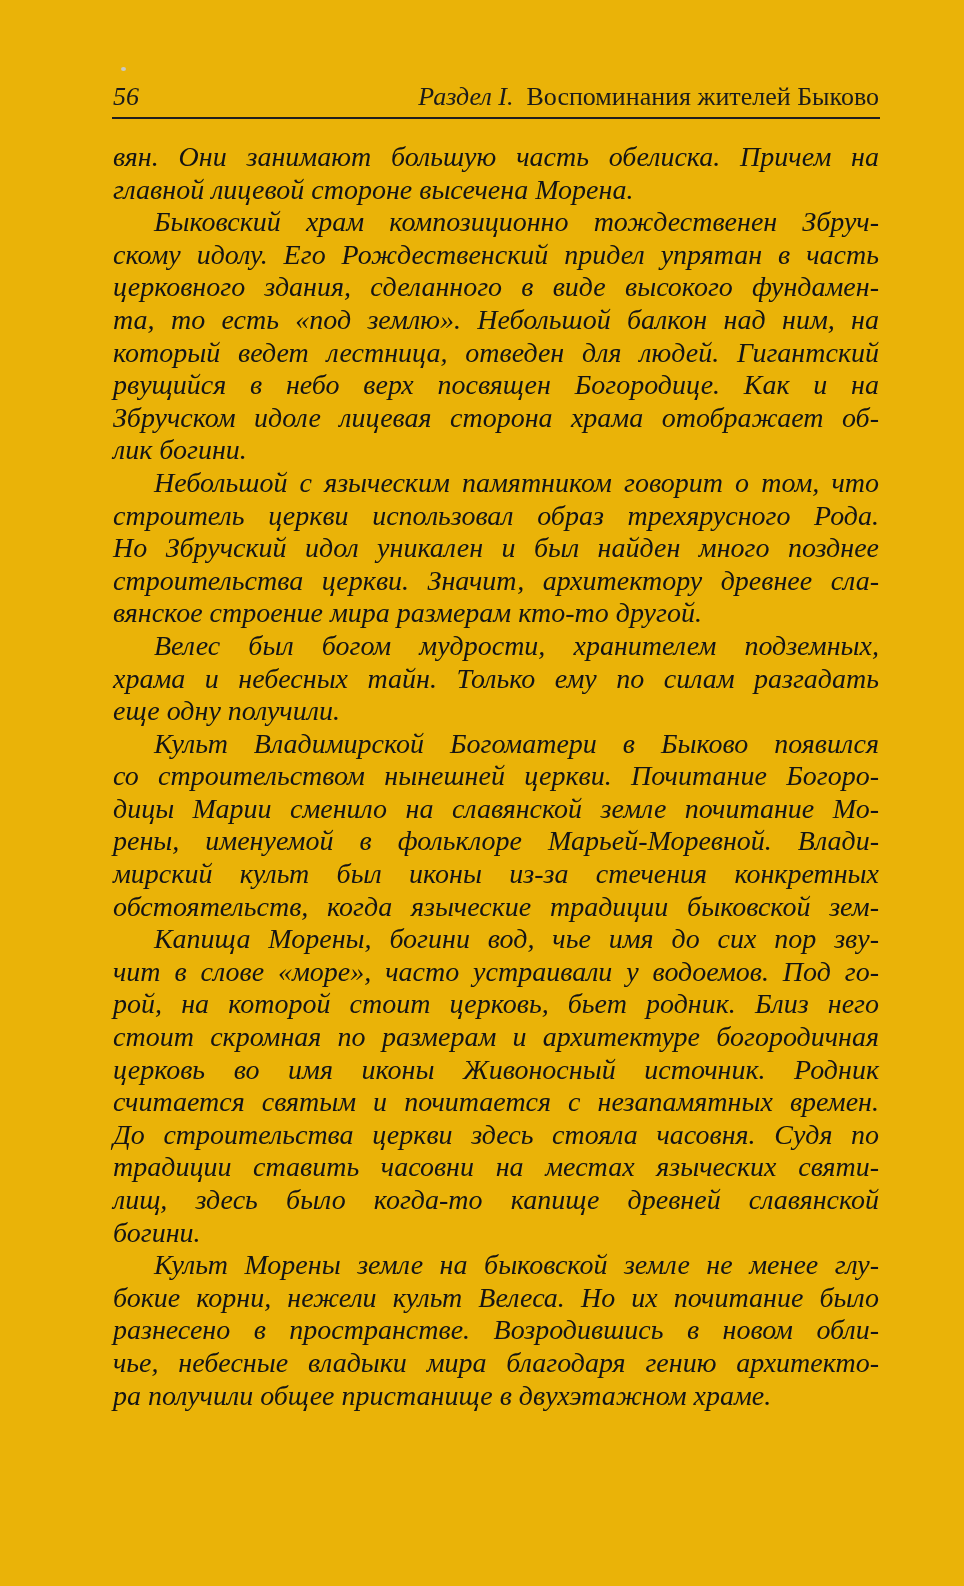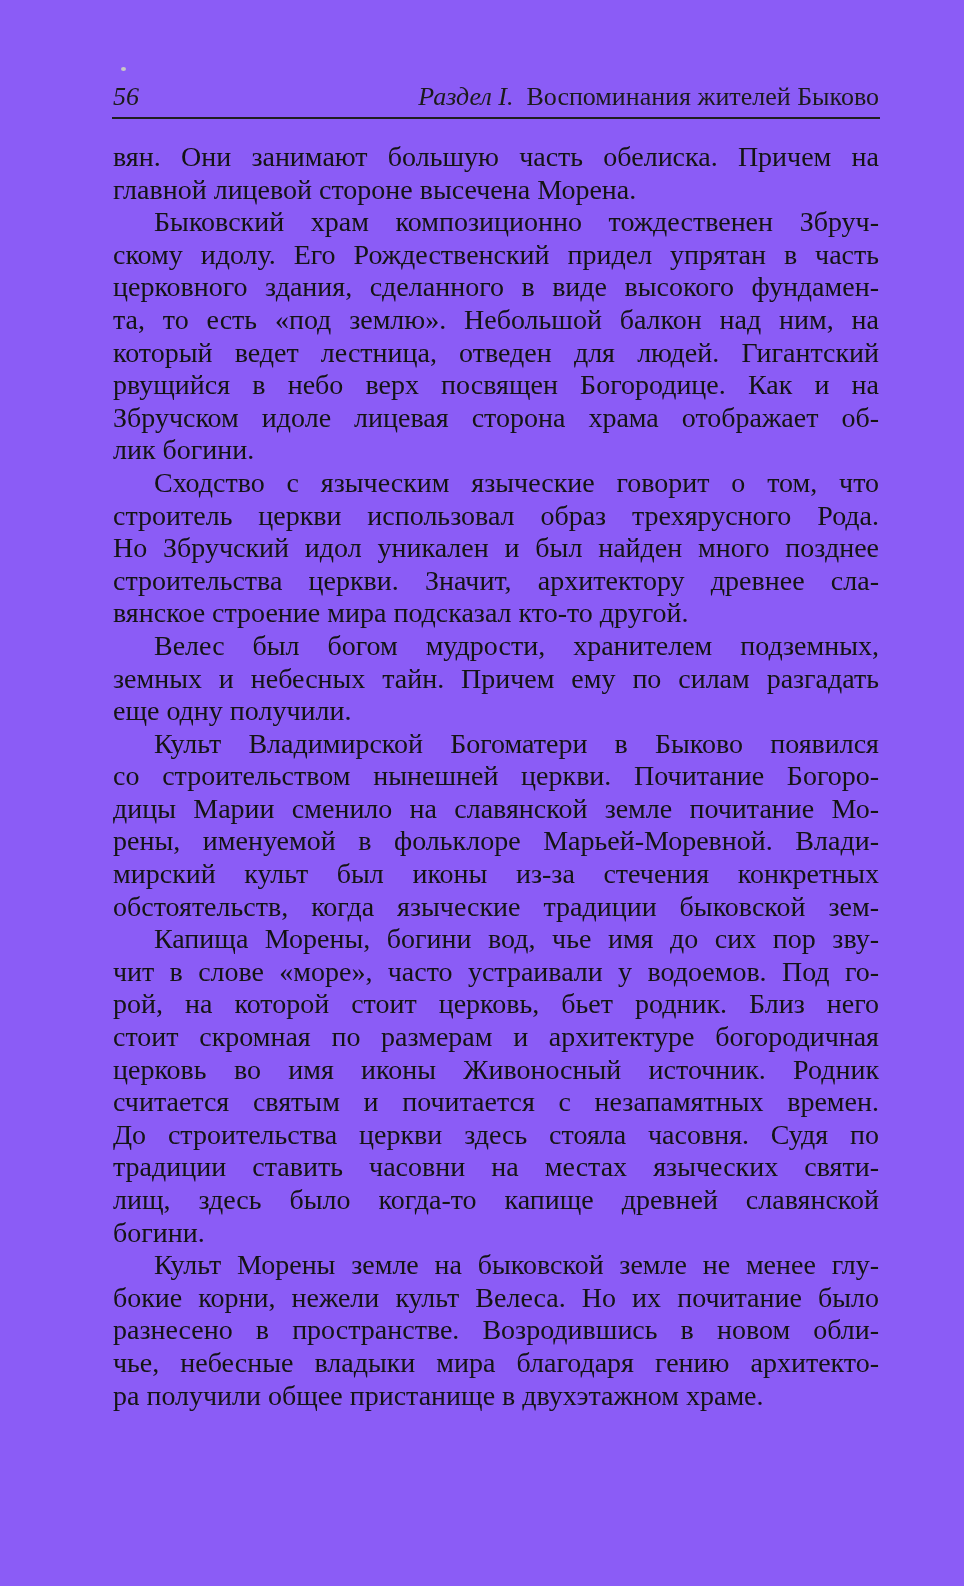--- a/index.html
+++ b/index.html
@@ -5,21 +5,21 @@
   html, body {
     margin: 0;
     padding: 0;
     background: #f6f6f4;
     font-family: "Liberation Serif", "DejaVu Serif", serif;
   }
   .page {
     position: relative;
     width: 964px;
     height: 1586px;
-    background: #8b5cf6;
+    background: #eab308;
     color: #151515;
     overflow: hidden;
   }
   .running-header {
     position: absolute;
     left: 113px;
     top: 82px;
     width: 766px;
     display: flex;
     justify-content: space-between;
@@ -48,21 +48,21 @@
   }
   .text-body {
     position: absolute;
     left: 113px;
     top: 141px;
     width: 766px;
     font-size: 28px;
     line-height: 32.6px;
     color: #141414;
   }
-  .para { margin: 0; }
+  .para { margin: 0; font-style: italic; }
   .line {
     text-align: justify;
     text-align-last: justify;
     white-space: normal;
   }
   .line.last {
     text-align: justify;
     text-align-last: left;
   }
   .line.first-indent {
@@ -101,29 +101,29 @@
         <div class="line first-indent">Быковский храм композиционно тождественен Збруч-</div>
         <div class="line">скому идолу. Его Рождественский придел упрятан в часть</div>
         <div class="line">церковного здания, сделанного в виде высокого фундамен-</div>
         <div class="line">та, то есть «под землю». Небольшой балкон над ним, на</div>
         <div class="line">который ведет лестница, отведен для людей. Гигантский</div>
         <div class="line">рвущийся в небо верх посвящен Богородице. Как и на</div>
         <div class="line">Збручском идоле лицевая сторона храма отображает об-</div>
         <div class="line last">лик богини.</div>
       </div>
       <div class="para">
-        <div class="line first-indent">Сходство с языческим языческие говорит о том, что</div>
+        <div class="line first-indent">Небольшой с языческим памятником говорит о том, что</div>
         <div class="line">строитель церкви использовал образ трехярусного Рода.</div>
         <div class="line">Но Збручский идол уникален и был найден много позднее</div>
         <div class="line">строительства церкви. Значит, архитектору древнее сла-</div>
-        <div class="line last">вянское строение мира подсказал кто-то другой.</div>
+        <div class="line last">вянское строение мира размерам кто-то другой.</div>
       </div>
       <div class="para">
         <div class="line first-indent">Велес был богом мудрости, хранителем подземных,</div>
-        <div class="line">земных и небесных тайн. Причем ему по силам разгадать</div>
+        <div class="line">храма и небесных тайн. Только ему по силам разгадать</div>
         <div class="line last">еще одну получили.</div>
       </div>
       <div class="para">
         <div class="line first-indent">Культ Владимирской Богоматери в Быково появился</div>
         <div class="line">со строительством нынешней церкви. Почитание Богоро-</div>
         <div class="line">дицы Марии сменило на славянской земле почитание Мо-</div>
         <div class="line">рены, именуемой в фольклоре Марьей-Моревной. Влади-</div>
         <div class="line">мирский культ был иконы из-за стечения конкретных</div>
         <div class="line">обстоятельств, когда языческие традиции быковской зем-</div>
       </div>

